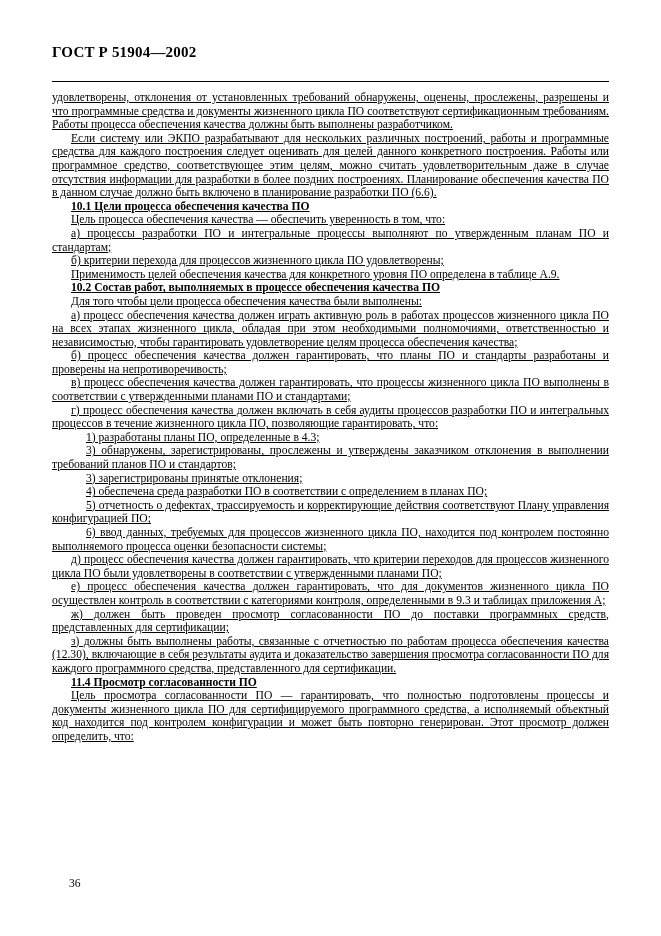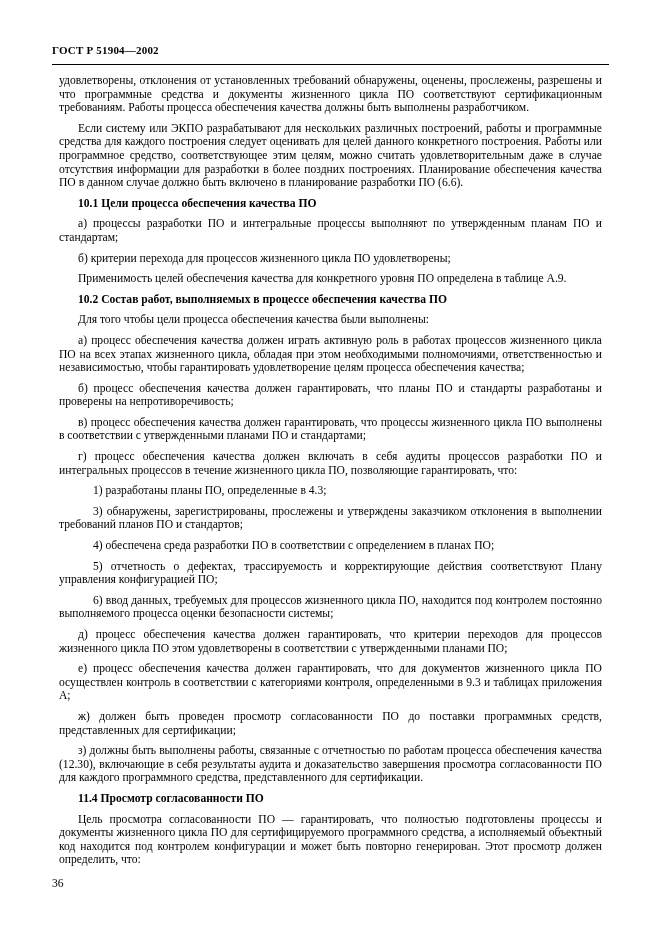--- a/index.html
+++ b/index.html
@@ -18,93 +18,96 @@
   .page {
     position: absolute;
     left: 0; top: 0;
     width: 661px;
     height: 936px;
     box-sizing: border-box;
     padding: 44px 52px 30px 52px;
   }
   .header {
     font-family: "Liberation Serif", serif;
-    font-size: 11px;
+    font-size: 15px;
     font-weight: bold;
     letter-spacing: 0.2px;
-    margin: 0 0 8px 0;
+    margin: 0 0 20px 0;
     padding: 0;
   }
   .rule {
     border: none;
     border-top: 1px solid #000;
     margin: 3px 0 9px 0;
     height: 0;
   }
   .body-text {
     font-size: 11.6px;
     line-height: 13.6px;
     text-align: justify;
     text-justify: inter-word;
     hyphens: manual;
   }
   p {
-    margin: 7px;
+    margin: 0;
     padding: 0;
+    text-decoration: underline;
   }
   p.indent {
     text-indent: 19px;
   }
   p.sec {
     text-indent: 19px;
     font-weight: bold;
   }
   p.sec .num {
     font-weight: bold;
   }
   .lvl1 {
     text-indent: 19px;
   }
   .lvl2 {
     text-indent: 34px;
   }
   .footer {
     position: absolute;
-    left: 52px;
+    left: 69px;
     bottom: 46px;
     font-size: 11.6px;
   }
 </style>
 </head>
 <body>
 
 <div class="page">
 
   <div class="header">ГОСТ Р 51904—2002</div>
   <hr class="rule">
 
   <div class="body-text" id="content">
       <p>удовлетворены, отклонения от установленных требований обнаружены, оценены, прослежены, разрешены и что программные средства и документы жизненного цикла ПО соответствуют сертификационным требованиям. Работы процесса обеспечения качества должны быть выполнены разработчиком.</p>
       <p class="indent">Если систему или ЭКПО разрабатывают для нескольких различных построений, работы и программные средства для каждого построения следует оценивать для целей данного конкретного построения. Работы или программное средство, соответствующее этим целям, можно считать удовлетворительным даже в случае отсутствия информации для разработки в более поздних построениях. Планирование обеспечения качества ПО в данном случае должно быть включено в планирование разработки ПО (6.6).</p>
       <p class="sec"><span class="num">10.1</span> <span>Цели процесса обеспечения качества ПО</span></p>
+      <p class="indent">Цель процесса обеспечения качества — обеспечить уверенность в том, что:</p>
       <p class="lvl1">а) процессы разработки ПО и интегральные процессы выполняют по утвержденным планам ПО и стандартам;</p>
       <p class="lvl1">б) критерии перехода для процессов жизненного цикла ПО удовлетворены;</p>
       <p class="indent">Применимость целей обеспечения качества  для конкретного уровня ПО определена в таблице А.9.</p>
       <p class="sec"><span class="num">10.2</span> <span>Состав работ, выполняемых в процессе обеспечения качества ПО</span></p>
       <p class="indent">Для того чтобы цели процесса обеспечения качества  были выполнены:</p>
       <p class="lvl1">а) процесс обеспечения качества должен играть активную роль в работах процессов жизненного цикла ПО на всех этапах жизненного цикла, обладая при этом необходимыми полномочиями, ответственностью и независимостью, чтобы гарантировать удовлетворение целям процесса обеспечения качества;</p>
       <p class="lvl1">б) процесс обеспечения качества должен гарантировать, что планы ПО и стандарты разработаны и проверены на непротиворечивость;</p>
       <p class="lvl1">в) процесс обеспечения качества должен гарантировать, что процессы жизненного цикла ПО выполнены в соответствии с утвержденными планами ПО и стандартами;</p>
       <p class="lvl1">г) процесс обеспечения качества должен включать в себя аудиты процессов разработки ПО и интегральных процессов в течение жизненного цикла ПО, позволяющие гарантировать, что:</p>
       <p class="lvl2">1) разработаны планы ПО, определенные в 4.3;</p>
       <p class="lvl2">3) обнаружены, зарегистрированы, прослежены и утверждены заказчиком отклонения в выполнении требований планов ПО и стандартов;</p>
+      <p class="lvl2">3) зарегистрированы принятые отклонения;</p>
       <p class="lvl2">4) обеспечена среда разработки ПО в соответствии с определением в планах ПО;</p>
       <p class="lvl2">5) отчетность о дефектах, трассируемость и корректирующие действия  соответствуют Плану управления конфигурацией ПО;</p>
       <p class="lvl2">6) ввод данных, требуемых для процессов жизненного цикла ПО, находится под контролем постоянно выполняемого процесса оценки безопасности системы;</p>
-      <p class="lvl1">д) процесс обеспечения качества должен гарантировать, что критерии переходов для процессов жизненного цикла ПО этом удовлетворены в соответствии с утвержденными планами ПО;</p>
+      <p class="lvl1">д) процесс обеспечения качества должен гарантировать, что критерии переходов для процессов жизненного цикла ПО были удовлетворены в соответствии с утвержденными планами ПО;</p>
       <p class="lvl1">е) процесс обеспечения качества должен гарантировать, что для документов жизненного цикла ПО осуществлен контроль в соответствии с категориями контроля, определенными в 9.3 и таблицах приложения А;</p>
       <p class="lvl1">ж) должен быть проведен просмотр согласованности ПО до поставки программных средств, представленных для сертификации;</p>
       <p class="lvl1">з) должны быть выполнены работы, связанные с отчетностью по работам процесса обеспечения качества (12.30), включающие в себя результаты аудита и доказательство завершения просмотра согласованности ПО для каждого программного средства, представленного для сертификации.</p>
       <p class="sec"><span class="num">11.4</span> <span>Просмотр согласованности ПО</span></p>
       <p class="indent">Цель просмотра согласованности ПО — гарантировать, что полностью подготовлены процессы и документы жизненного цикла ПО для сертифицируемого программного средства, а исполняемый объектный код находится под контролем конфигурации и может быть повторно генерирован. Этот просмотр должен определить, что:</p>
     </div>
 
   <div class="footer">36</div>
 
 </div>

